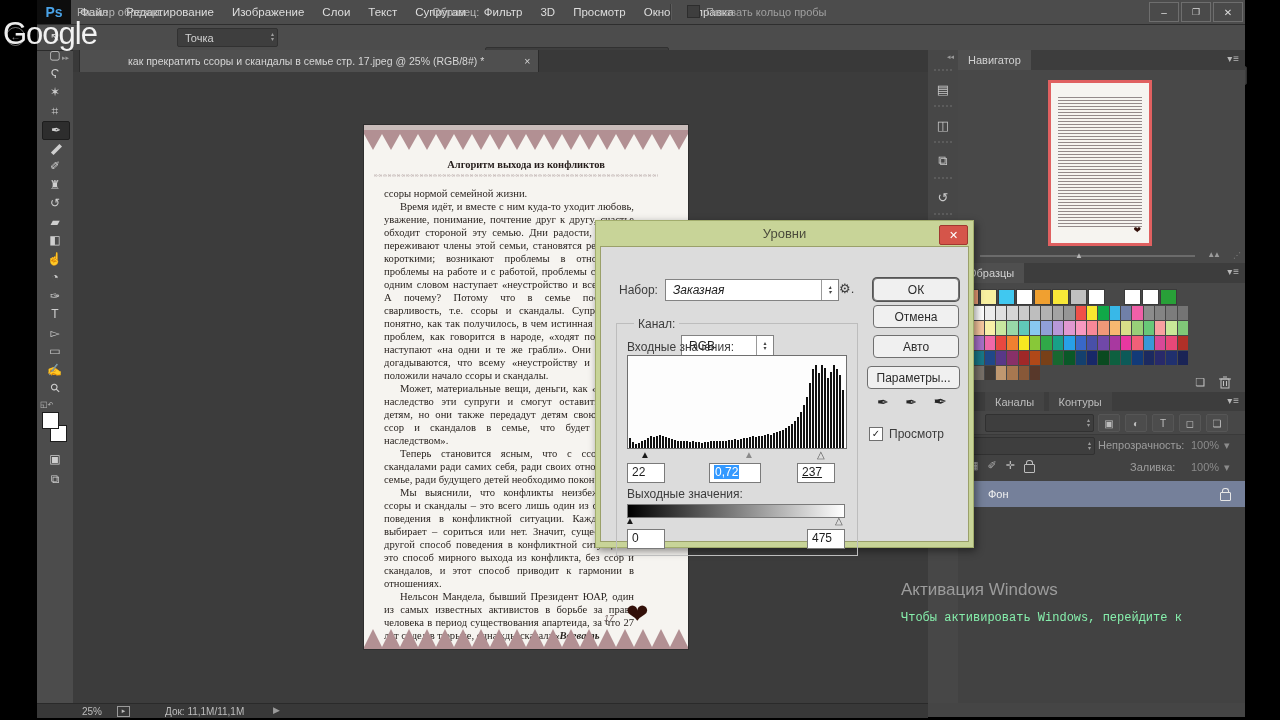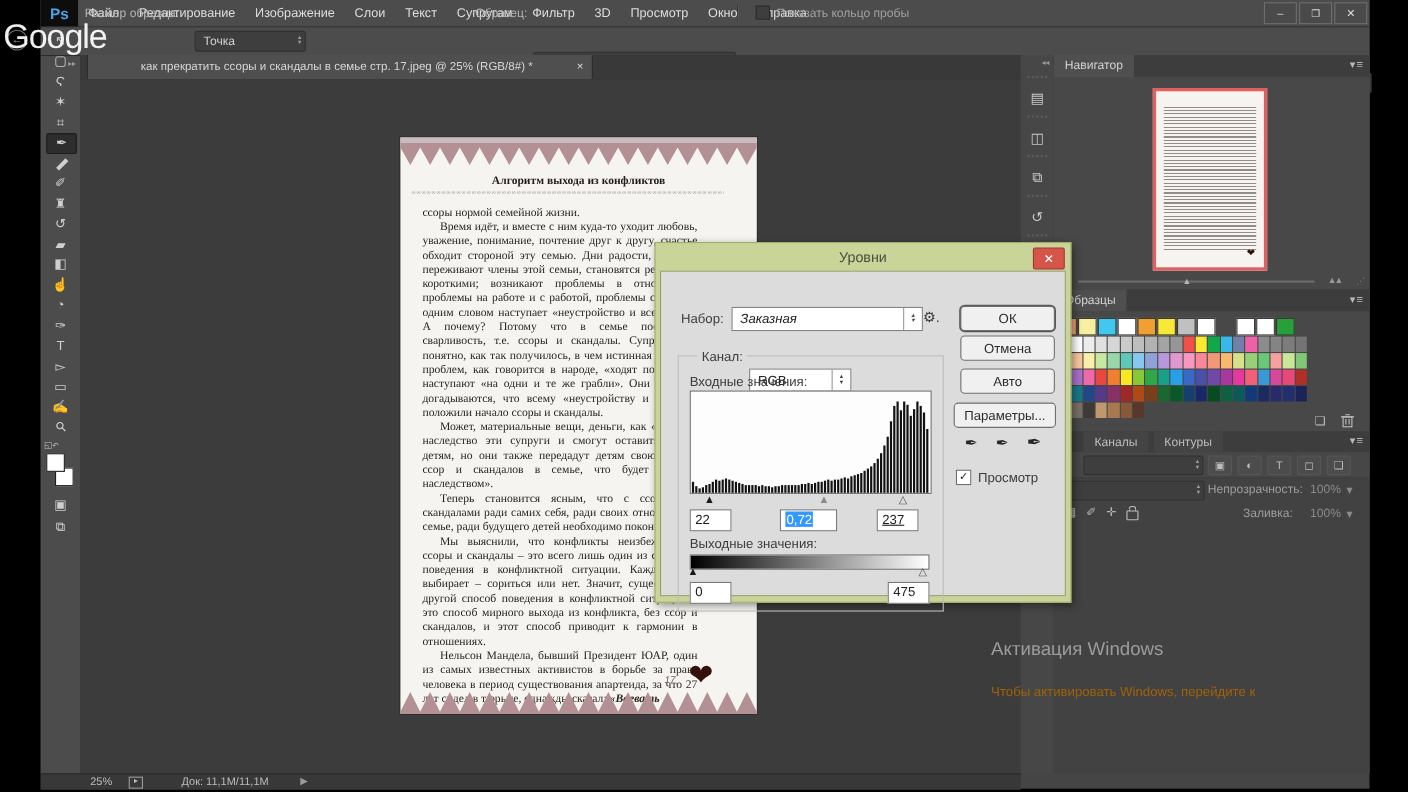--- a/index.html
+++ b/index.html
@@ -170,21 +170,21 @@
   .play-icon{color:#9a9a9a;font-size:9px;}
   .play-icon::after{content:"▶";}
 
   #google-mark{left:3px;top:16px;color:rgba(255,255,255,0.93);font-size:31px;letter-spacing:-1px;}
   #google-back{left:6px;top:27px;width:17px;height:17px;border:1.5px solid rgba(255,255,255,0.45);
     border-radius:50%;color:rgba(255,255,255,0.6);font-size:10px;display:flex;align-items:center;justify-content:center;}
   #google-back::after{content:"←";}
 
   #activation{left:901px;top:580px;}
   #act-line1{color:#9c9c9c;font-size:17px;}
-  #act-line2{color:#a16207;font-size:12px;margin-top:21px;line-height:16px;}
+  #act-line2{color:#86efac;font-size:12px;margin-top:10px;line-height:16px;font-family:Liberation Mono, monospace;}
 </style>
 </head>
 <body>
 
 <div id="appwin" class="abs nosel">
 
   <div id="menubar">
     <div id="ps-logo">Ps</div>
     <div id="menubar-items" style="display:flex;">
         <span class="menu-item">Файл</span>
@@ -532,20 +532,24 @@
           <div id="lp-lockicons">
               <span>▦</span>
               <span>✐</span>
               <span>✛</span>
               <span class="css-lock dark"></span>
             </div>
           <span class="dim-label abs" style="left:172px;top:4px;">Заливка:</span>
           <span class="dim-value abs" style="left:233px;top:4px;">100%</span>
           <span class="dim-value abs" style="left:266px;top:4px;">▾</span>
         </div>
+        <div id="layer-row">
+          <span id="layer-name">Фон</span>
+          <span class="css-lock" style="position:absolute;right:14px;"></span>
+        </div>
       </div>
     </div>
   </div>
 
   <div id="statusbar" class="abs">
     <span class="status-text abs" style="left:45px;top:2px;">25%</span>
     <span class="export-icon abs" style="left:80px;top:2px;"></span>
     <span class="status-text abs" style="left:128px;top:2px;">Док: 11,1M/11,1M</span>
     <span class="play-icon abs" style="left:236px;top:1px;"></span>
   </div>

